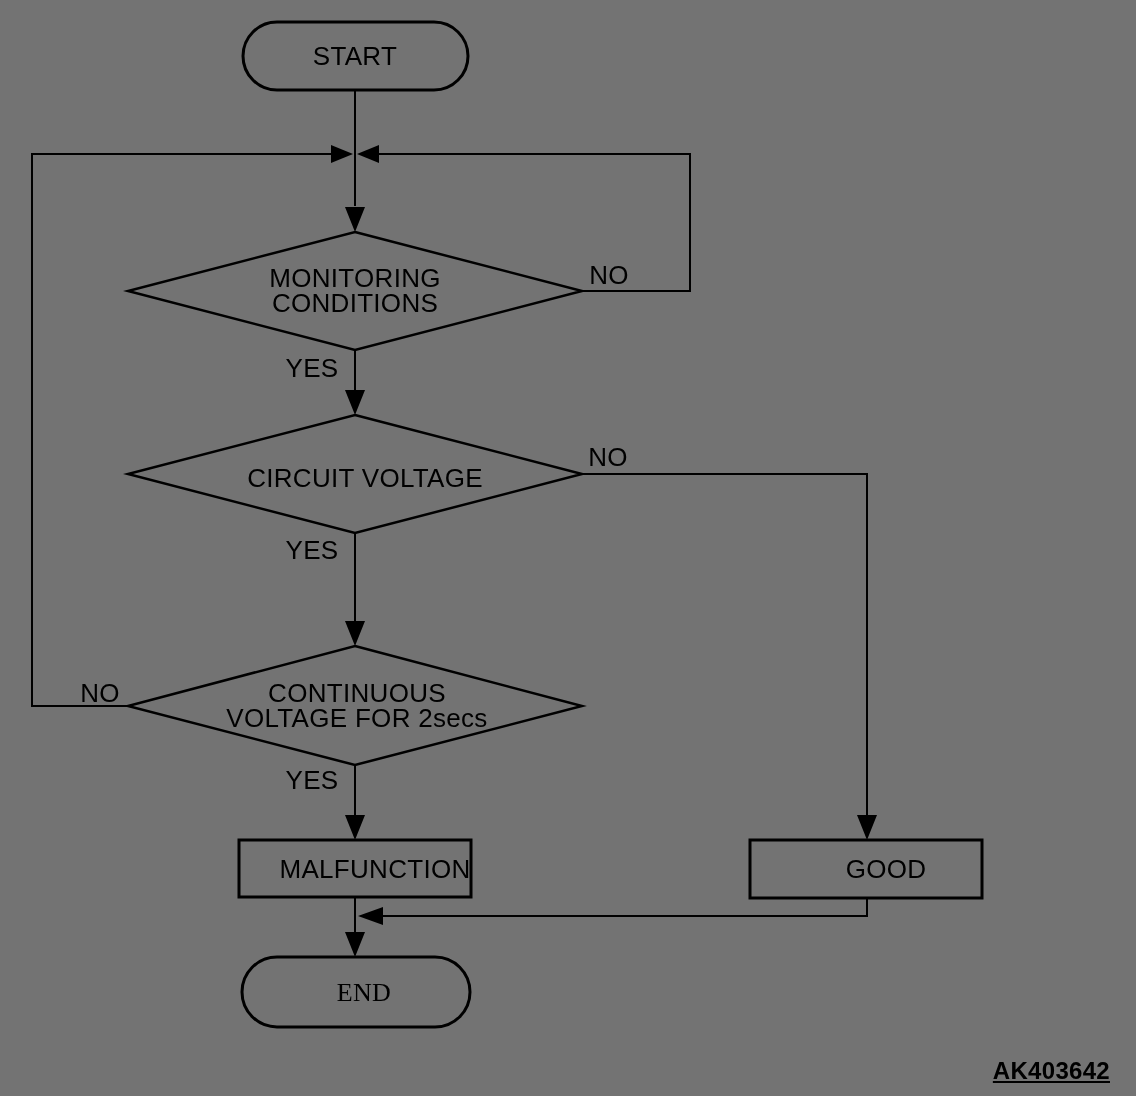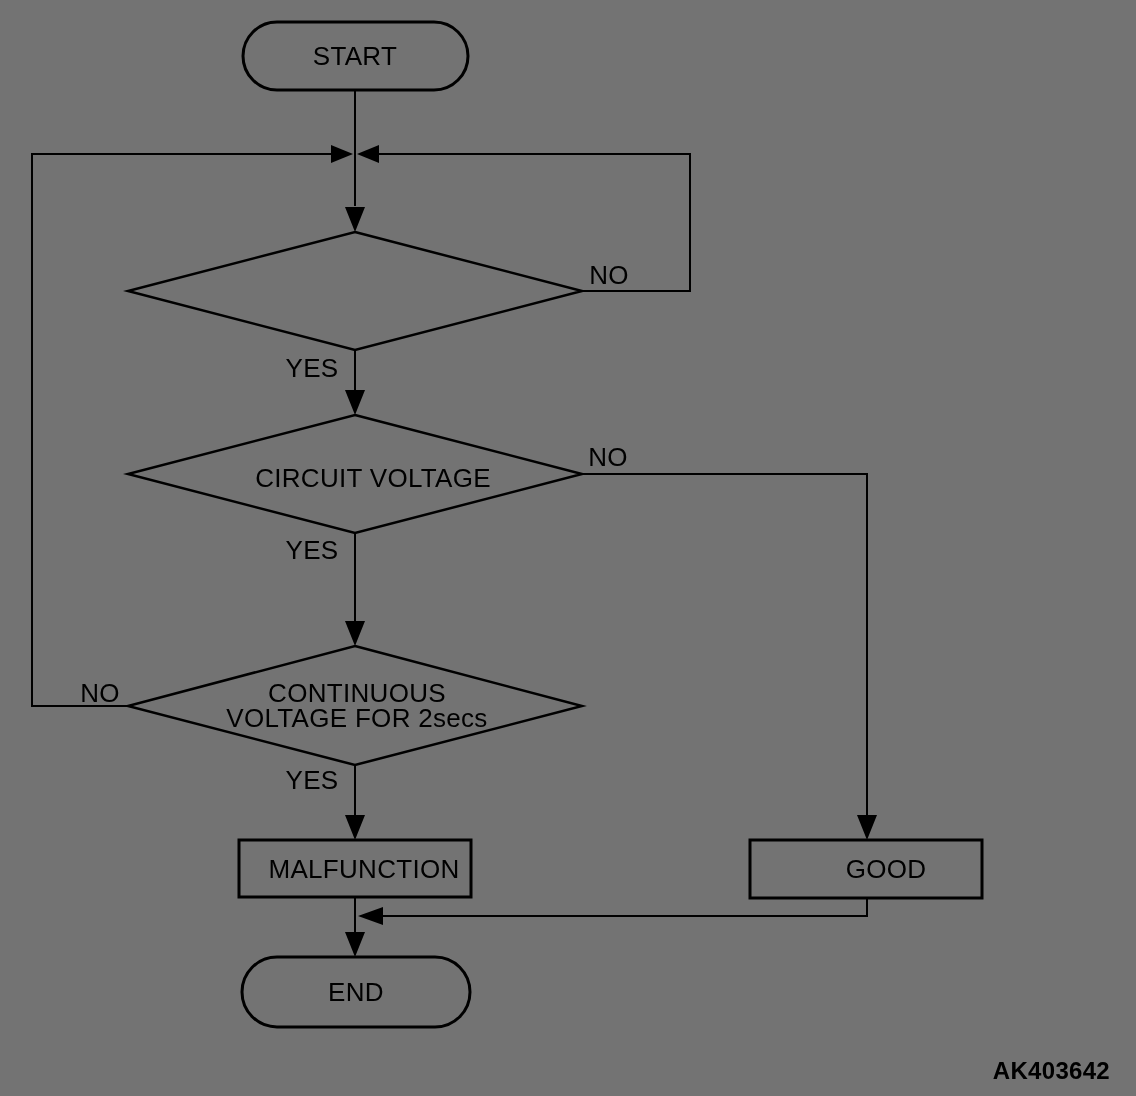--- a/index.html
+++ b/index.html
@@ -22,20 +22,21 @@
     white-space: nowrap;
     text-align: center;
   }
   .fig-code {
     position: absolute;
     transform: translate(-100%, -50%);
     font-size: 24px;
     font-weight: bold;
     letter-spacing: 0.3px;
     white-space: nowrap;
+    text-decoration: underline;
   }
 </style>
 </head>
 <body>
 
 <div class="canvas">
 
   <svg class="wires" width="1136" height="1096" viewBox="0 0 1136 1096">
     <g fill="none" stroke="#000000">
 
@@ -67,35 +68,39 @@
       <polygon points="857,815 877,815 867,840"></polygon>
       <polygon points="345,621 365,621 355,646"></polygon>
       <polygon points="345,815 365,815 355,840"></polygon>
       <polygon points="345,932 365,932 355,957"></polygon>
       <polygon points="383,907 383,925 358,916"></polygon>
     </g>
   </svg>
 
   <div class="lbl" style="left:355px; top:56px;">START</div>
 
+  <div class="lbl" style="left:355px; top:291px;">
+    <div>MONITORING</div>
+    <div>CONDITIONS</div>
+  </div>
 
-  <div class="lbl" style="left:373px; top:478px;">
+  <div class="lbl" style="left:365px; top:478px;">
     <div>CIRCUIT VOLTAGE</div>
   </div>
 
   <div class="lbl" style="left:357px; top:706px;text-align:center;">
     <div>CONTINUOUS</div>
     <div>VOLTAGE FOR 2secs</div>
   </div>
 
-  <div class="lbl" style="left:364px; top:869px;">MALFUNCTION</div>
+  <div class="lbl" style="left:375px; top:869px;">MALFUNCTION</div>
 
   <div class="lbl" style="left:886px; top:869px;">GOOD</div>
 
-  <div class="lbl" style="left:356px; top:992px;">END</div>
+  <div class="lbl" style="left:364px; top:992px;font-family:Liberation Serif, serif;">END</div>
 
   <div class="lbl" style="left:312px; top:368px;">YES</div>
   <div class="lbl" style="left:609px; top:275px;">NO</div>
 
   <div class="lbl" style="left:312px; top:550px;">YES</div>
   <div class="lbl" style="left:608px; top:457px;">NO</div>
 
   <div class="lbl" style="left:312px; top:780px;">YES</div>
   <div class="lbl" style="left:100px; top:693px;">NO</div>
 

